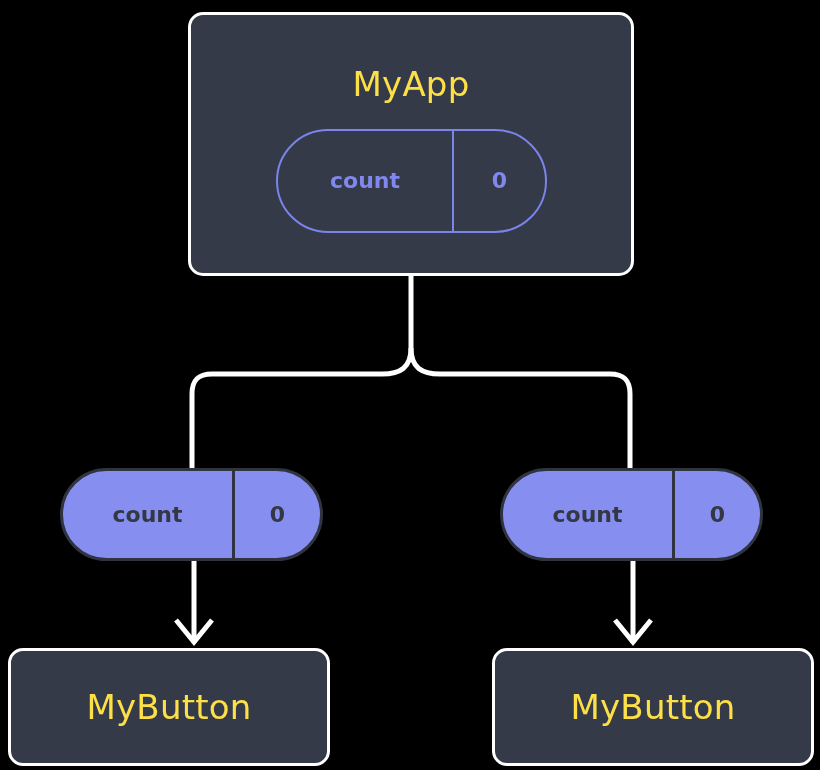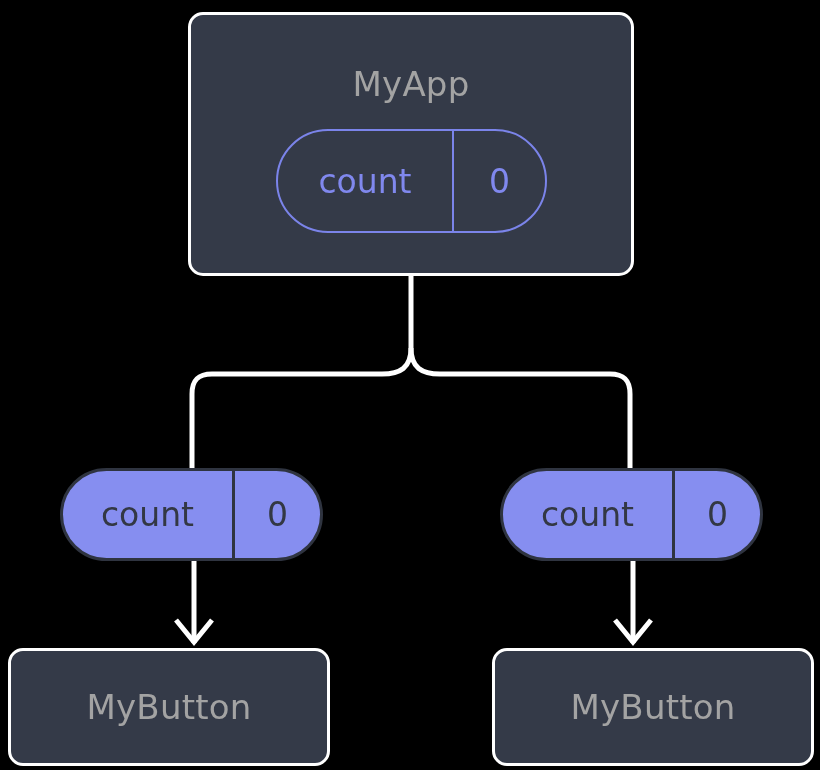--- a/index.html
+++ b/index.html
@@ -29,21 +29,21 @@
     position: absolute;
     box-sizing: border-box;
     background: #343a48;
     border: 3px solid #ffffff;
     border-radius: 15px;
     display: flex;
     flex-direction: column;
     align-items: center;
   }
   .node-title {
-    color: #a3a3a3;
+    color: #fde047;
     font-size: 34px;
     line-height: 1;
     letter-spacing: 0.2px;
     white-space: nowrap;
   }
   #node-myapp {
     left: 188px;
     top: 12px;
     width: 446px;
     height: 264px;
@@ -69,23 +69,24 @@
     box-sizing: border-box;
     display: flex;
     align-items: stretch;
     border-radius: 999px;
     overflow: hidden;
   }
   .pill .cell {
     display: flex;
     align-items: center;
     justify-content: center;
-    font-size: 33px;
+    font-size: 22px;
     line-height: 1;
     white-space: nowrap;
+    font-weight: bold;
   }
   .pill .cell-key {
     flex: 0 0 auto;
   }
   .pill .cell-val {
     flex: 1 1 auto;
   }
   
   #pill-myapp {
     left: 276px;

